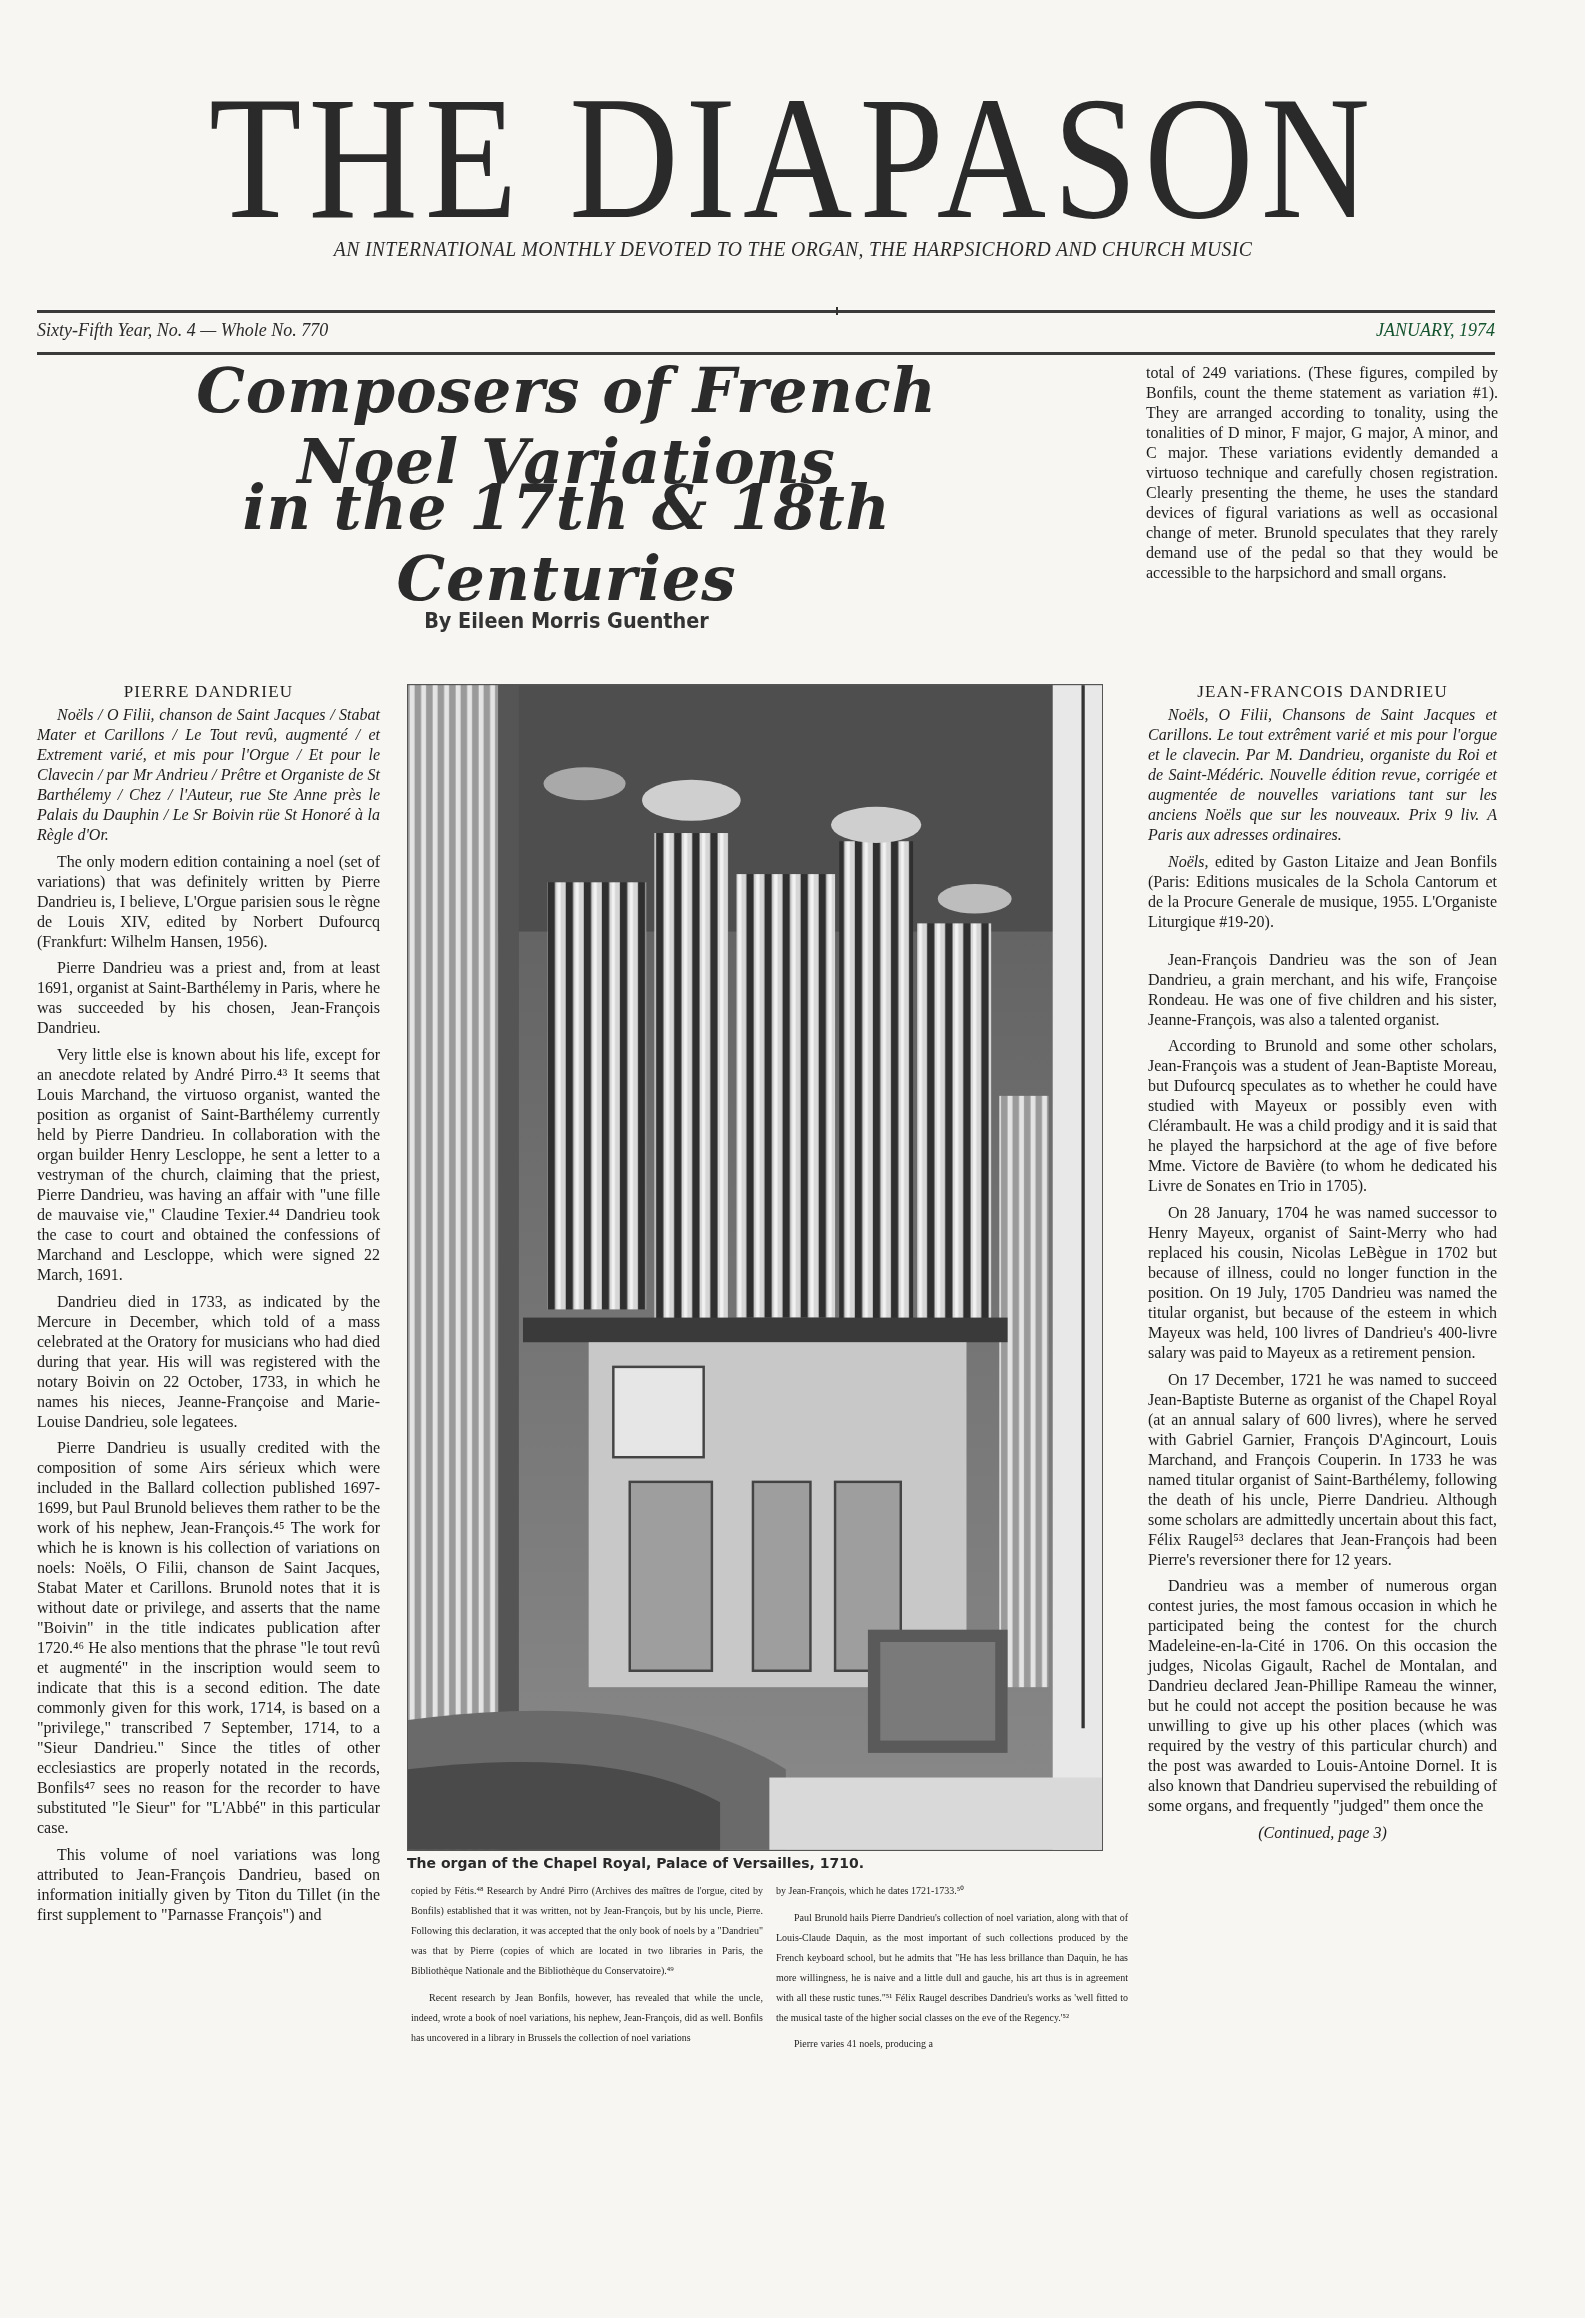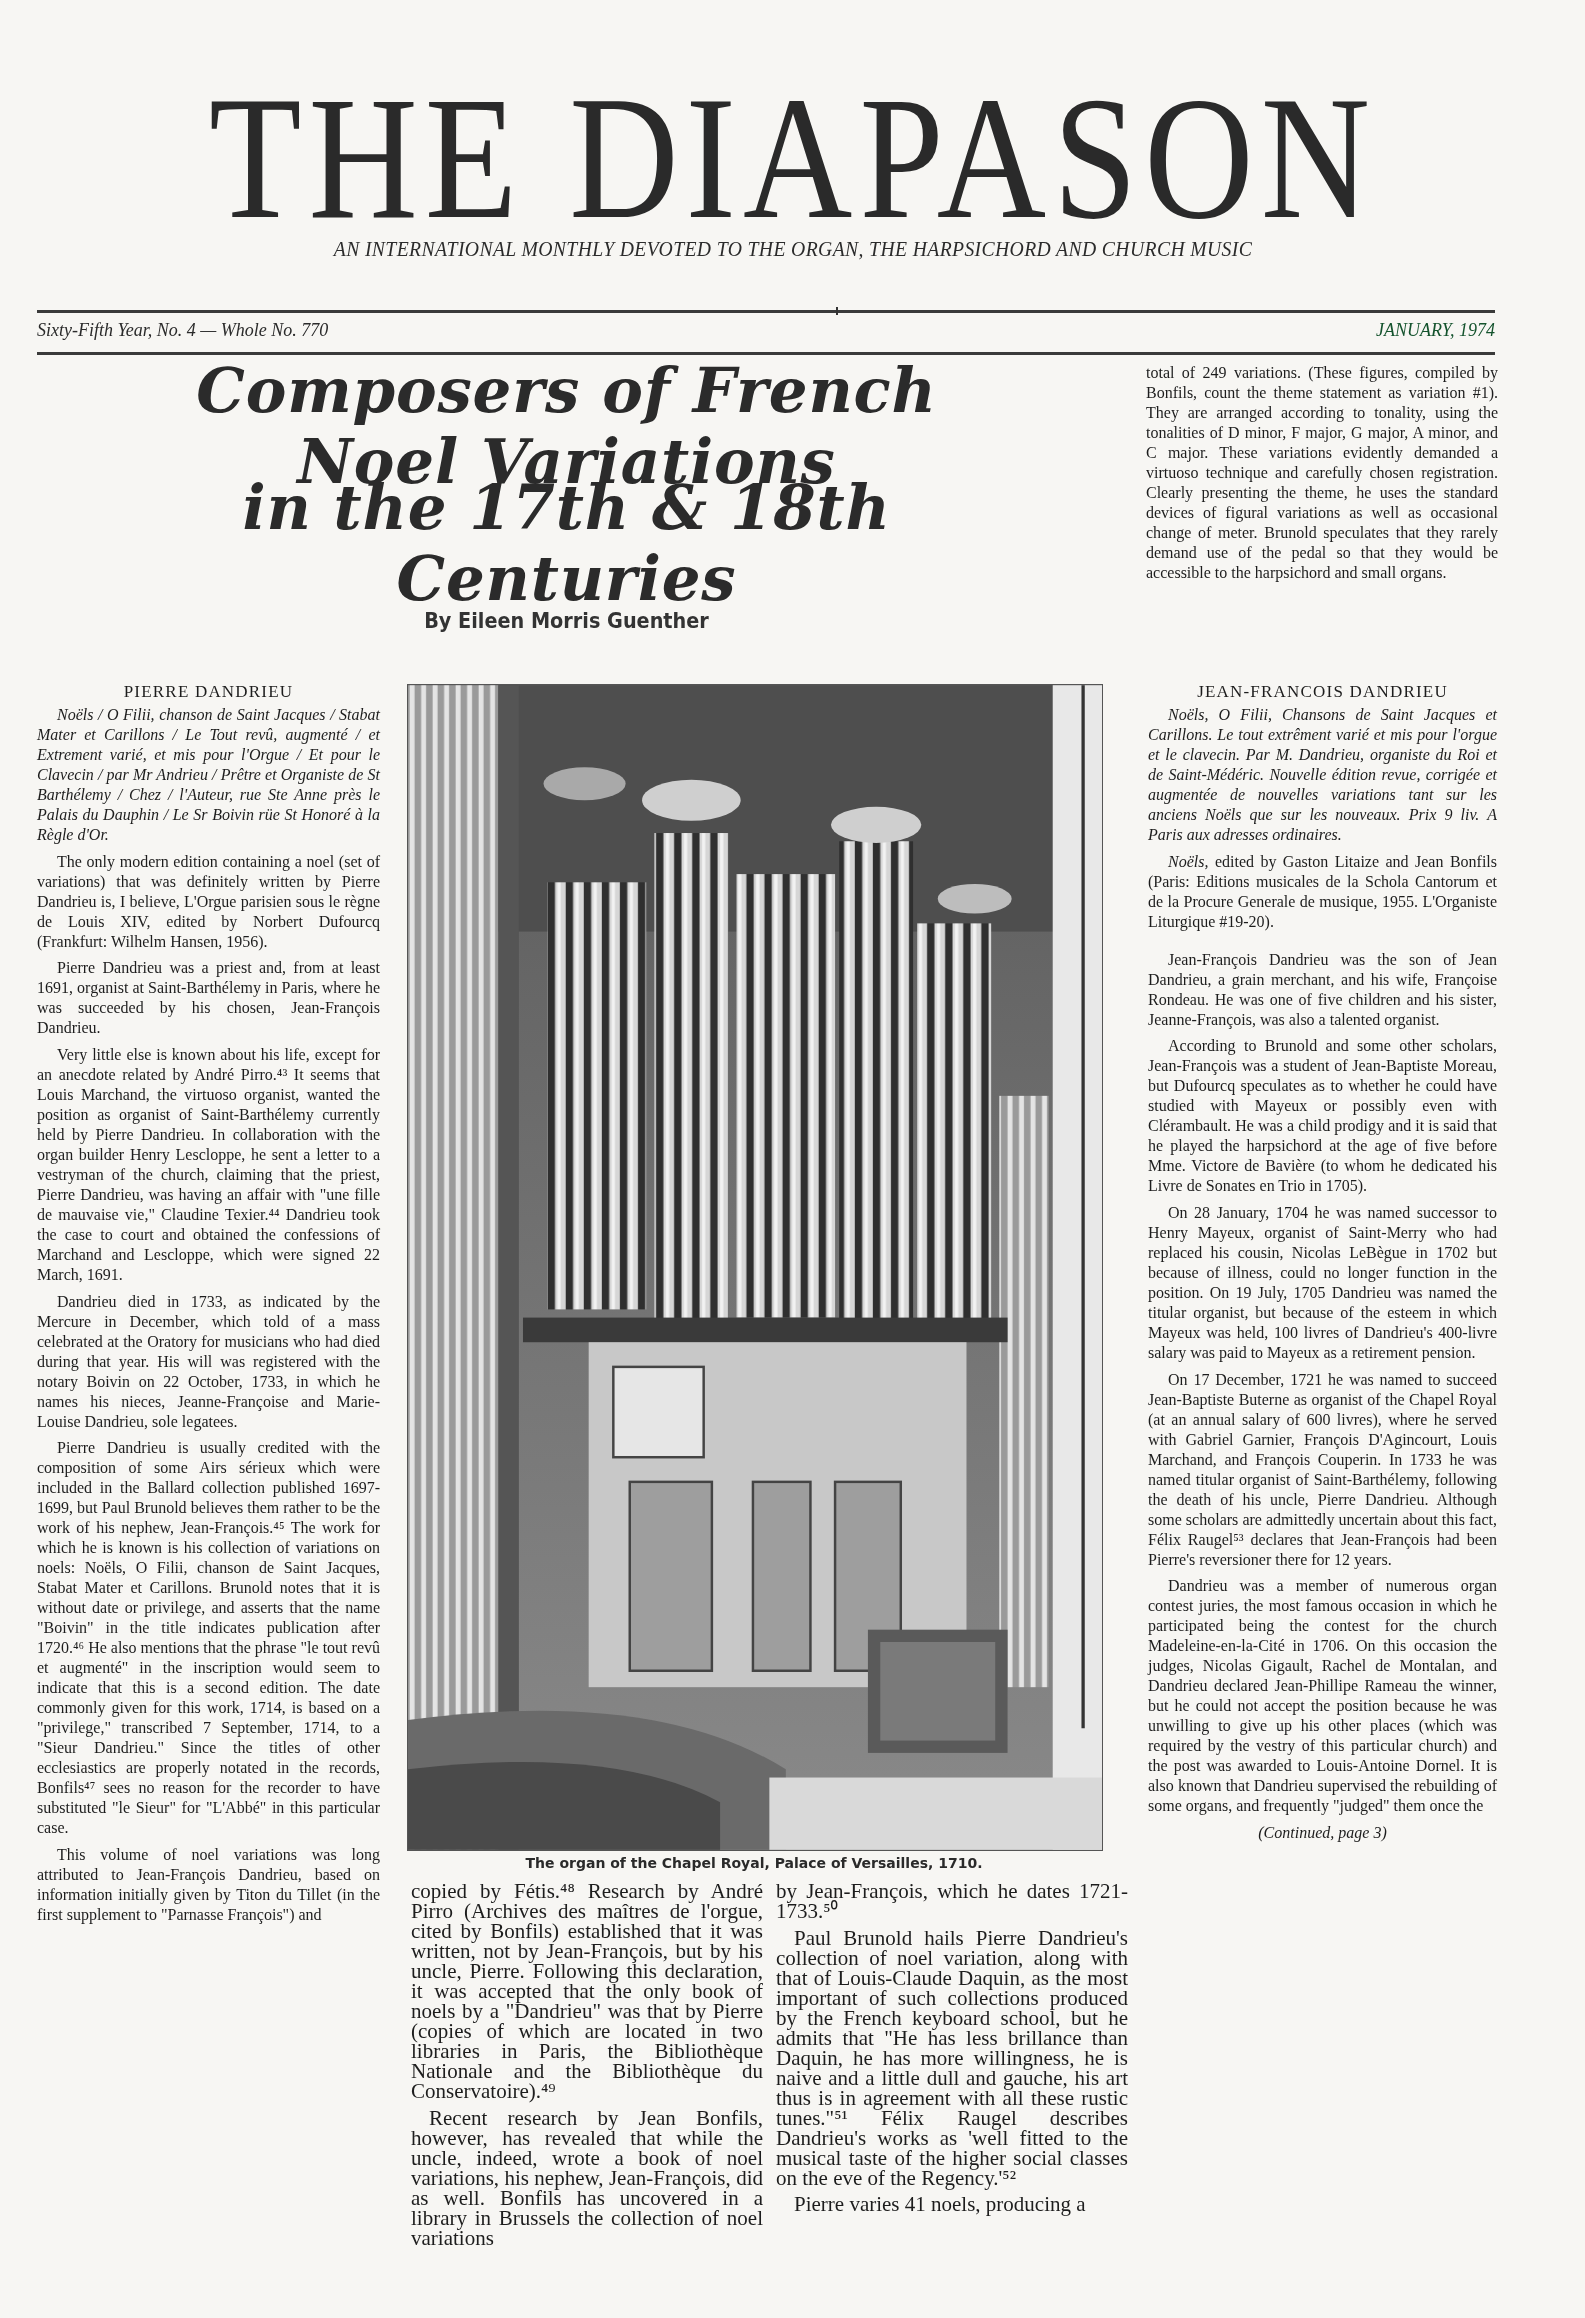--- a/index.html
+++ b/index.html
@@ -37,34 +37,34 @@
   .col {
     font-size: 16px; line-height: 20px; text-align: justify; hyphens: manual;
   }
   .col p { margin: 0 0 6.6px 0; text-indent: 20px; }
   .col p.noind { text-indent: 0; }
   .col .head {
     text-align: center; text-indent: 0; font-size: 17px; letter-spacing: 1.2px;
     margin: 0 0 3.3px 0;
   }
   .col .ital { font-style: italic; }
-  .narrow { font-family: "Liberation Serif", serif; font-size: 21px; line-height: 20px; }
+  .narrow { font-family: "Liberation Serif", serif; font-size: 10px; line-height: 20px; }
   .narrow p { text-indent: 18px; margin-bottom: 6.6px; }
   .c-right-top { left: 1146px; top: 363px; width: 352px; }
   .c-left { left: 37px; top: 682px; width: 343px; }
   .c-right { left: 1148px; top: 682px; width: 349px; }
   .c-mid1 { left: 411px; top: 1881px; width: 352px; }
   .c-mid2 { left: 776px; top: 1881px; width: 352px; }
   .photo {
     left: 407px; top: 684px; width: 694px; height: 1165px;
     background: #7a7a7a; overflow: hidden; border: 0.8px solid #555;
   }
   .photo svg { display: block; }
   .caption {
-    left: 407px; width: 694px; top: 1855px; text-align: center;
+    left: 407px; width: 694px; top: 1855px; 
     font-family: "DejaVu Sans", sans-serif; font-weight: bold; font-size: 14px; color: #2a2a2a;
   }
   .continued { text-align: center; font-style: italic; text-indent: 0 !important; }
   .tick { left: 836px; top: 307px; width: 1.6px; height: 8.2px; background: #333; }
 </style>
 </head>
 <body>
 
 <div class="abs masthead">THE DIAPASON</div>
 <div class="abs tagline">AN INTERNATIONAL MONTHLY DEVOTED TO THE ORGAN, THE HARPSICHORD AND CHURCH MUSIC</div>

